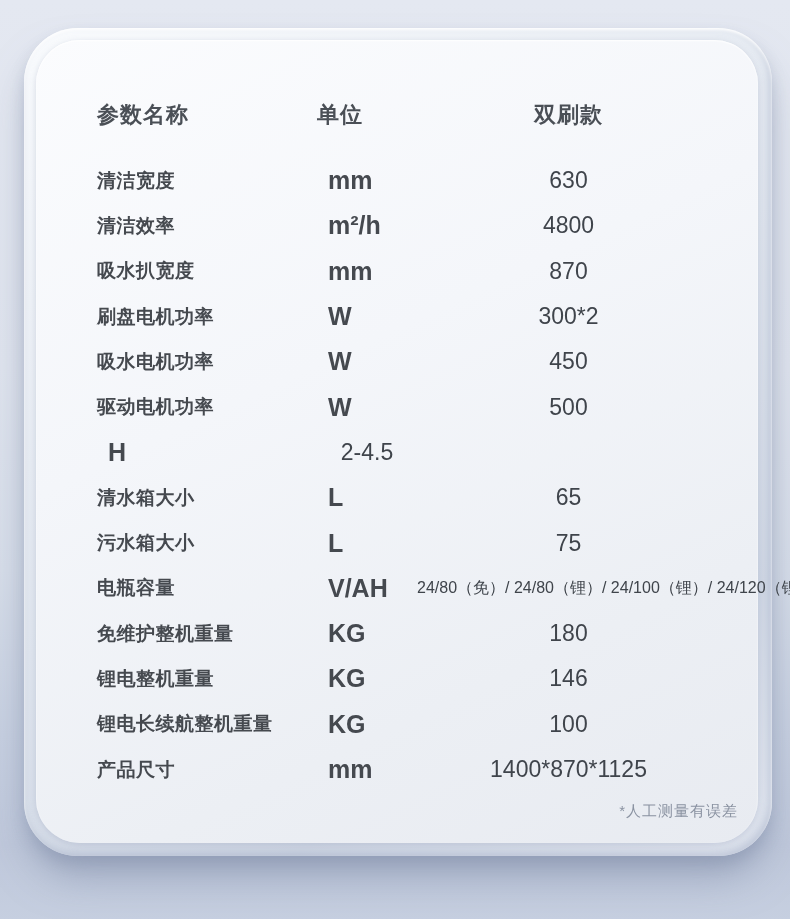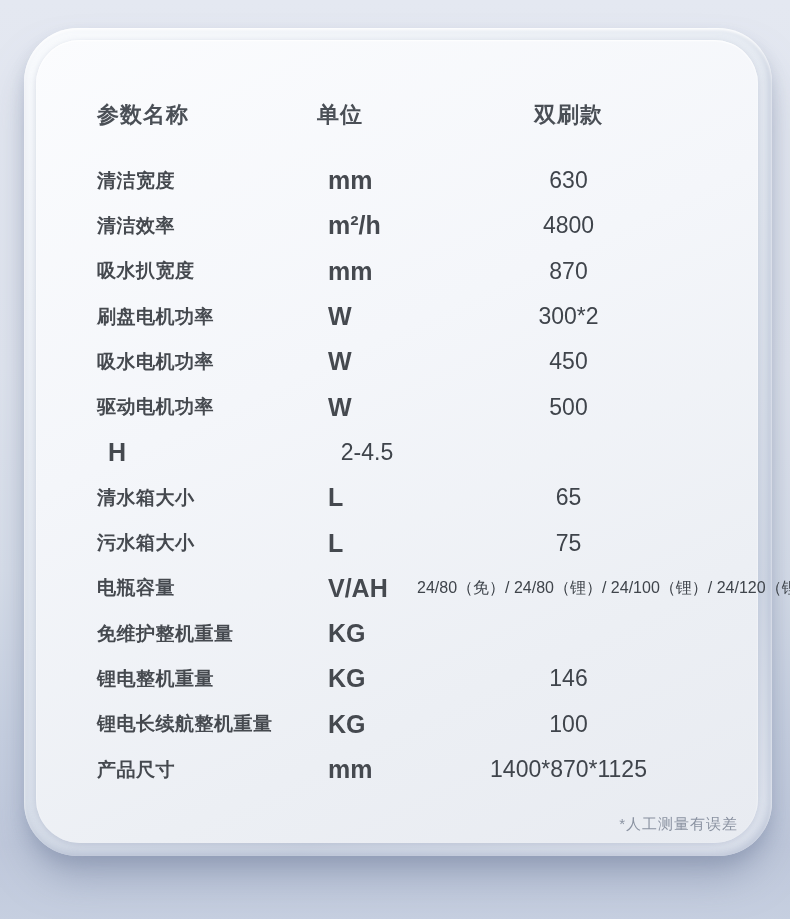--- a/index.html
+++ b/index.html
@@ -88,21 +88,21 @@
     color: #4a4f56;
     letter-spacing: 1px;
     padding-left: 0;
   }
   
   .rows-body .row:nth-child(10) .cell.value {
     font-size: 16px;
     letter-spacing: 0;
   }
   .footnote {
-    margin-top: 23px;
+    margin-top: 10px;
     margin-right: -20px;
     text-align: right;
     font-size: 15px;
     color: #8a92a1;
     letter-spacing: 1px;
   }
 </style>
 </head>
 <body>
 
@@ -173,20 +173,21 @@
 
   <div class="row">
     <div class="cell name">电瓶容量</div>
     <div class="cell unit">V/AH</div>
     <div class="cell value">24/80（免）/ 24/80（锂）/ 24/100（锂）/ 24/120（锂）</div>
   </div>
 
   <div class="row">
     <div class="cell name">免维护整机重量</div>
     <div class="cell unit">KG</div>
+    <div class="cell value">180</div>
   </div>
 
   <div class="row">
     <div class="cell name">锂电整机重量</div>
     <div class="cell unit">KG</div>
     <div class="cell value">146</div>
   </div>
 
   <div class="row">
     <div class="cell name">锂电长续航整机重量</div>

